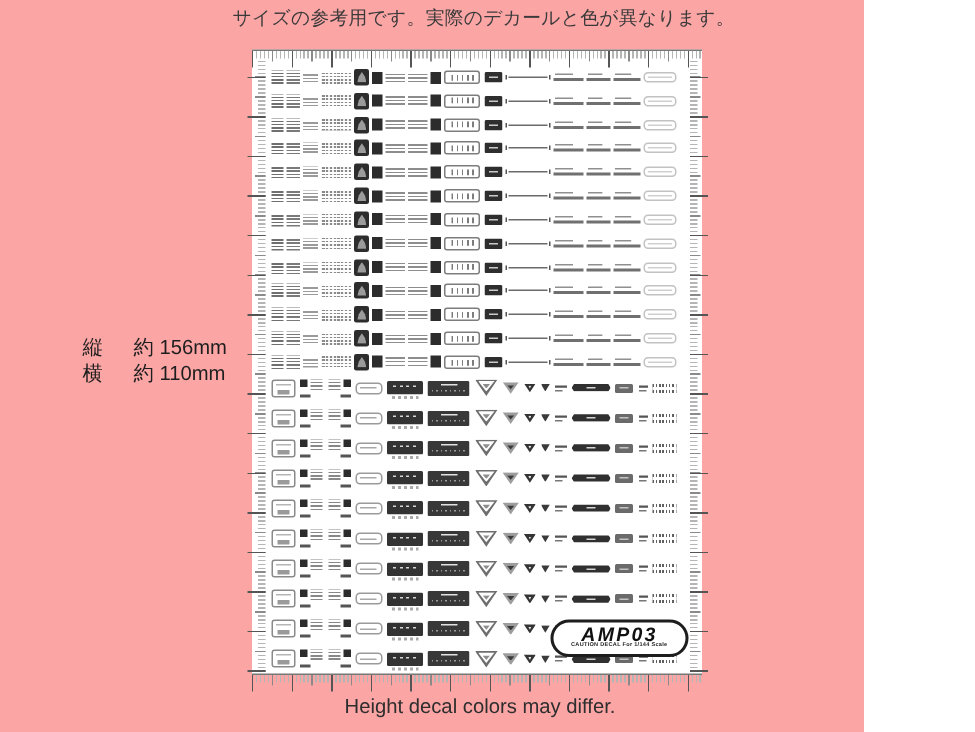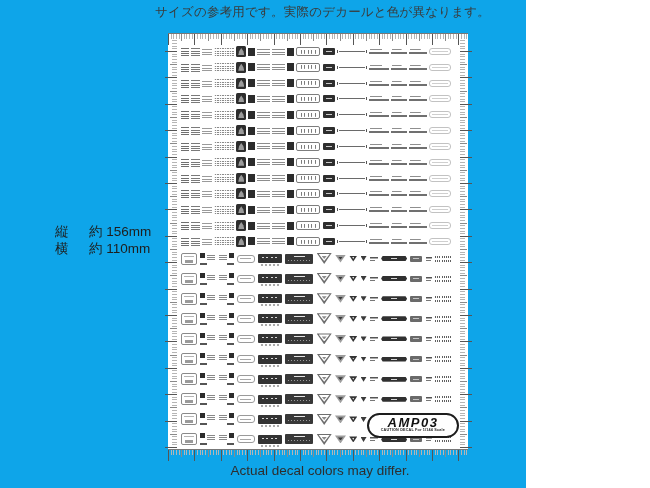--- a/index.html
+++ b/index.html
@@ -1,17 +1,17 @@
 <!DOCTYPE html>
 <html><head>
 <meta charset="utf-8">
 <style>
   html,body { margin:0; padding:0; background:#fff; }
   .canvas {
-    position:relative; width:526px; height:488px; background:#0ea5e9;
+    position:relative; width:576px; height:488px; background:#fca5a5;
     font-family:"Liberation Sans", sans-serif; overflow:hidden; color:#222;
   }
 
   
   .caption-top {
     position:absolute; left:155px; top:4px; width:330px; text-align:center;
     font-size:12.5px; color:#3a3a3a; letter-spacing:0.2px; white-space:nowrap;
   }
   .caption-bottom {
     position:absolute; left:160px; top:463px; width:320px; text-align:center;
@@ -571,15 +571,15 @@
           <div class="d wtext"></div>
         </div>
       </div>
 
     <div class="amp-logo">
       <span class="title">AMP03</span>
       <span class="sub">CAUTION DECAL For 1/144 Scale</span>
     </div>
   </div>
 
-  <div class="caption-bottom">Actual decal colors may differ.</div>
+  <div class="caption-bottom">Height decal colors may differ.</div>
 
 </div>
 
 </body></html>

